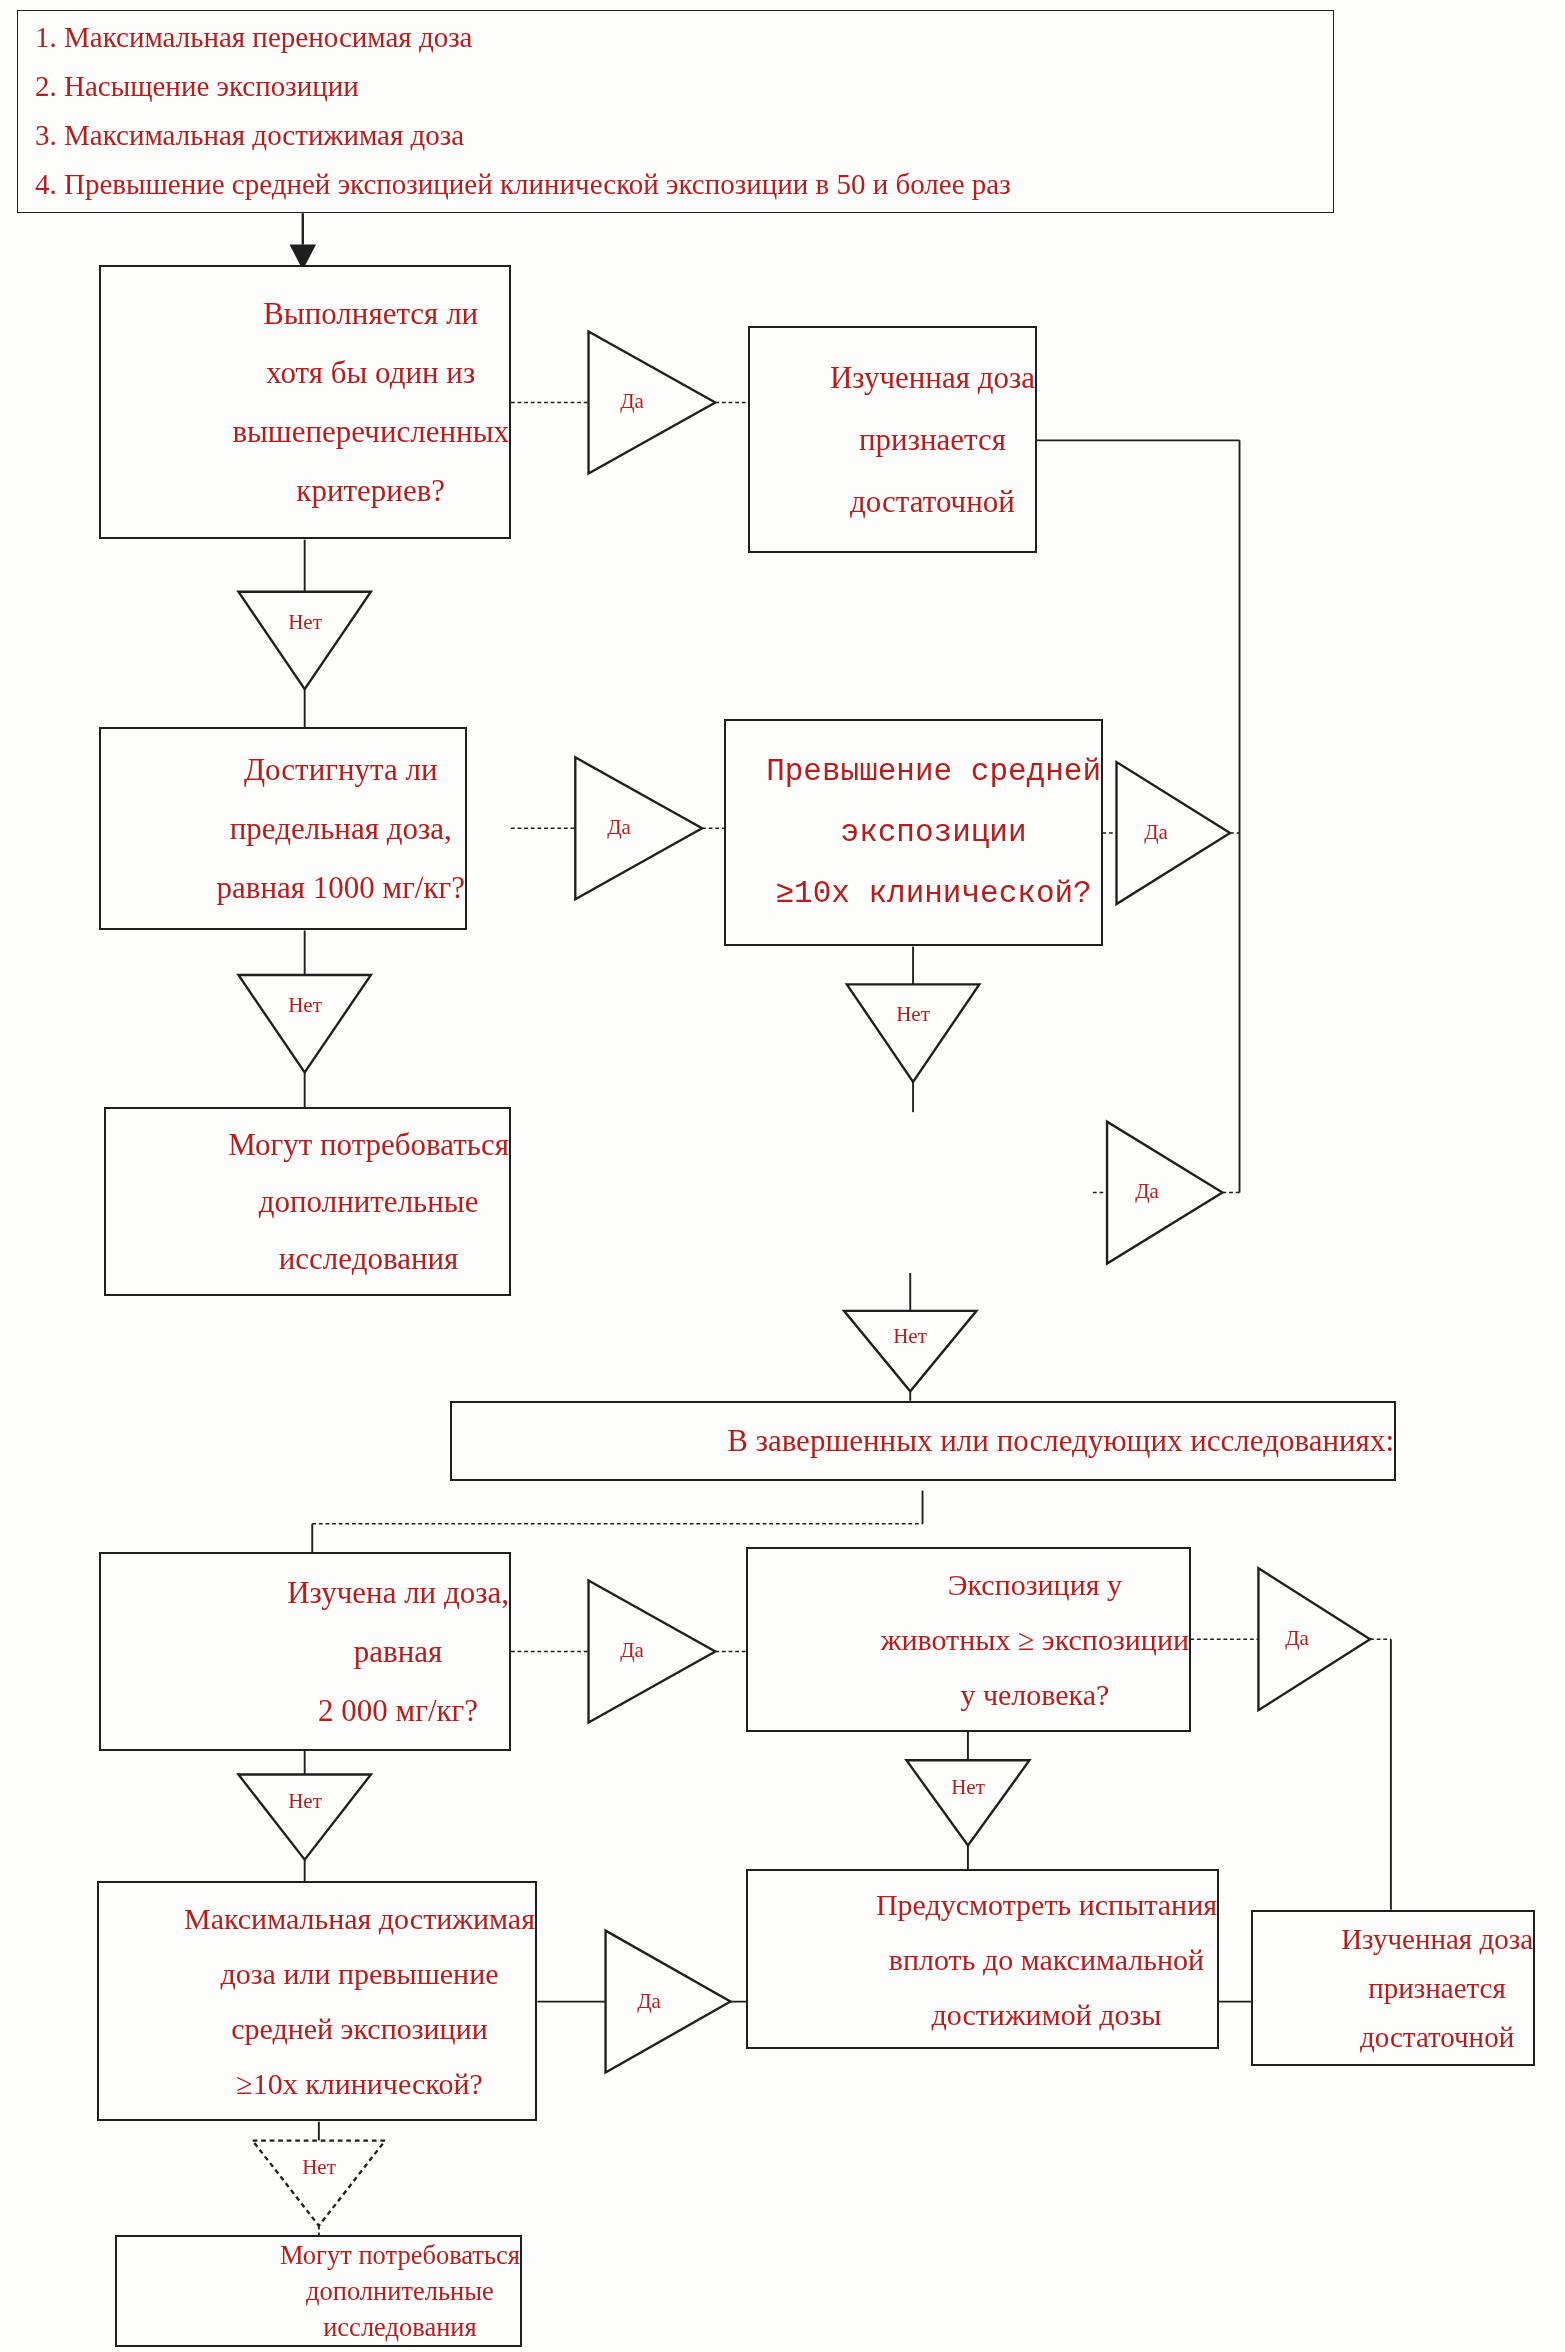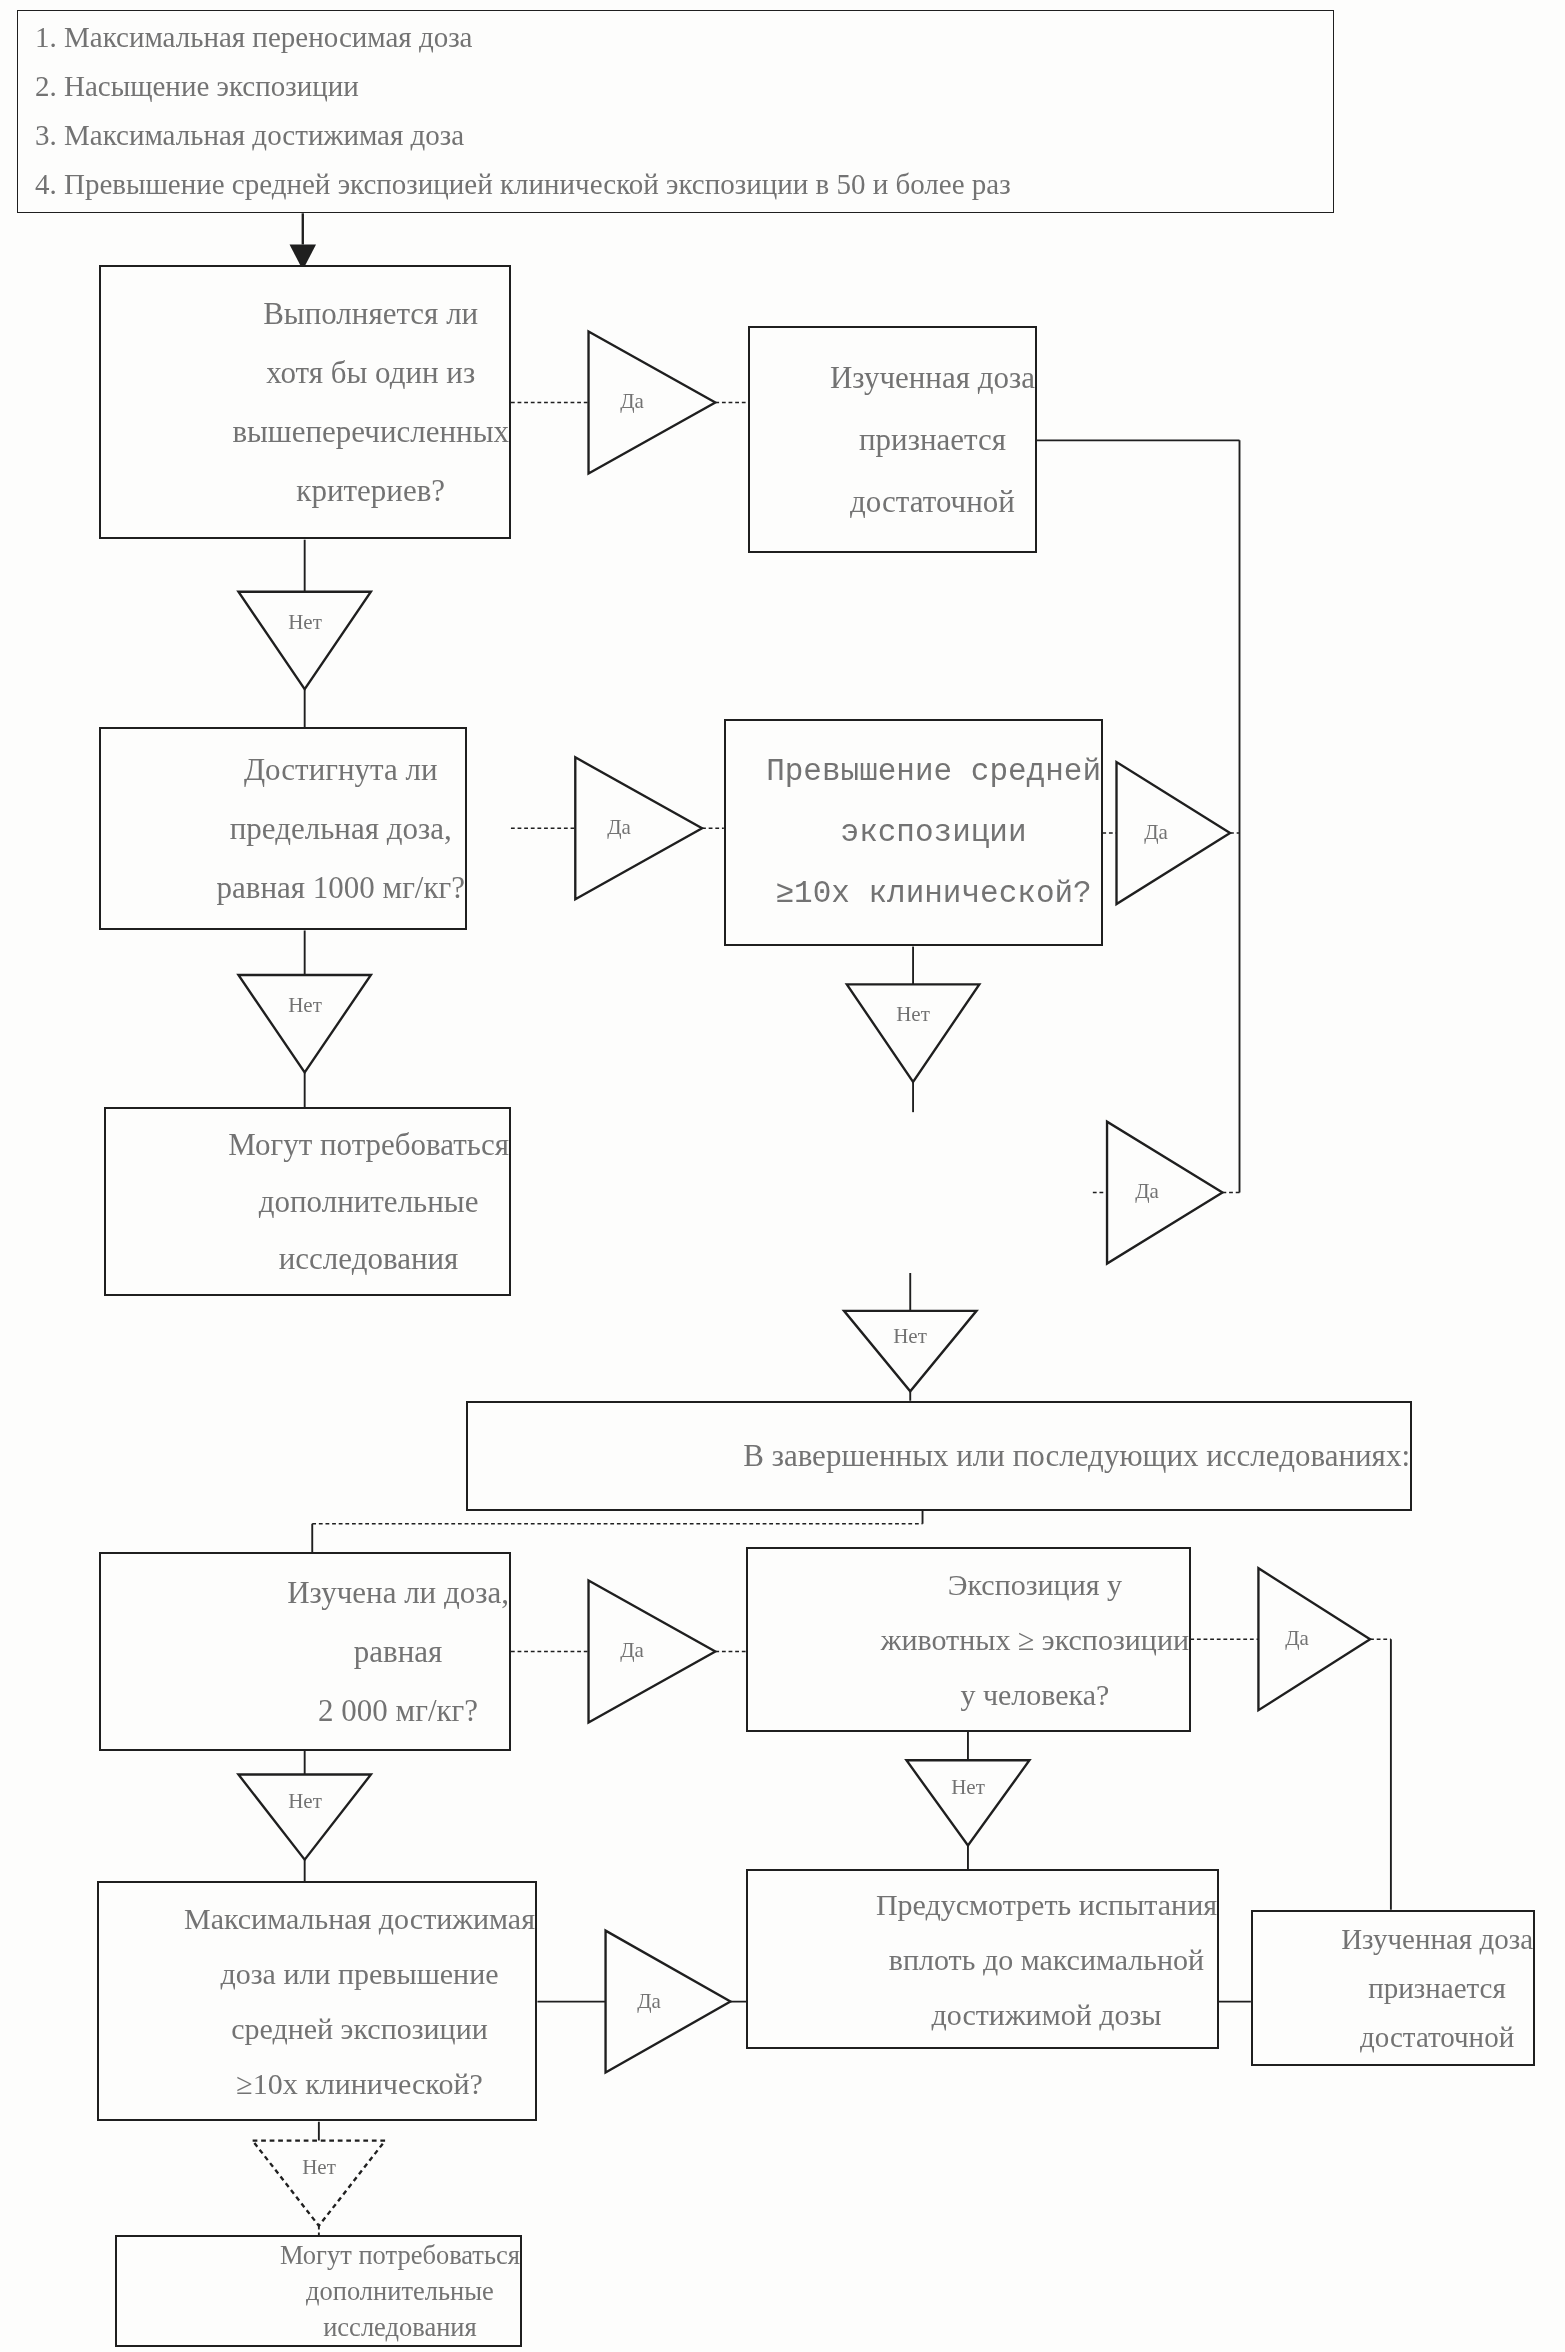--- a/index.html
+++ b/index.html
@@ -1,21 +1,21 @@
 <!DOCTYPE html>
 <html style="font-size:15px"><head>
 <meta charset="utf-8">
 <style>
   html,body{margin:0;padding:0;background:#e8e8e8;}
   #flowchart{
     position:relative;
     width:1565px;height:2353px;
     background:#fdfdfc;
     font-family:"Liberation Serif","DejaVu Serif",serif;
-    color:#737373;
+    color:#b91c1c;
     overflow:hidden;
   }
   .box{
     position:absolute;
     border:2.8px solid #1f1f1f;
     background:#fdfdfc;
     display:flex;align-items:center;justify-content:flex-end;
     text-align:center;
     white-space:pre-line;
     box-sizing:border-box;
@@ -145,21 +145,21 @@
 экспозиции
 ≥10x клинической?</span>
   </div>
 
   <div class="box m1-text" style="left:104px;top:1107px;width:407px;height:189px;">
     <span>Могут потребоваться
 дополнительные
 исследования</span>
   </div>
 
-  <div class="box wide-text" style="left:450px;top:1401px;width:946px;height:110px;margin-left:16px;">
+  <div class="box wide-text" style="left:450px;top:1401px;width:946px;height:80px;">
     <span>В завершенных или последующих исследованиях:</span>
   </div>
 
   <div class="box" style="left:99px;top:1552px;width:412px;height:199px;">
     <span>Изучена ли доза,
 равная
 2 000 мг/кг?</span>
   </div>
   <div class="box small-text" style="left:746px;top:1869px;width:473px;height:180px;">
     <span>Предусмотреть испытания

